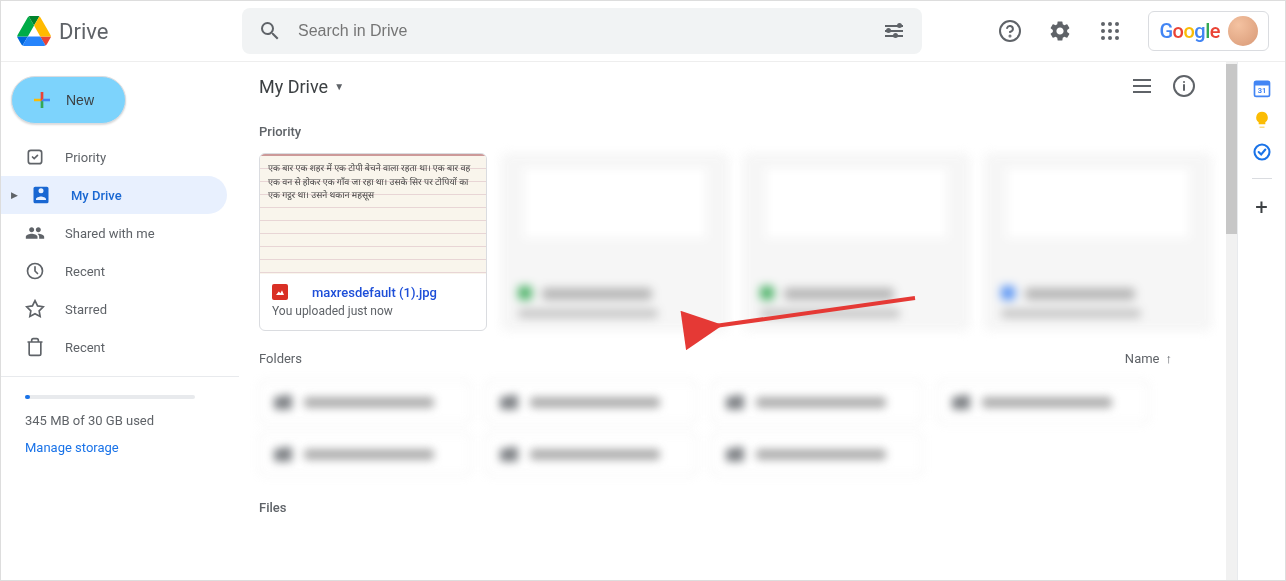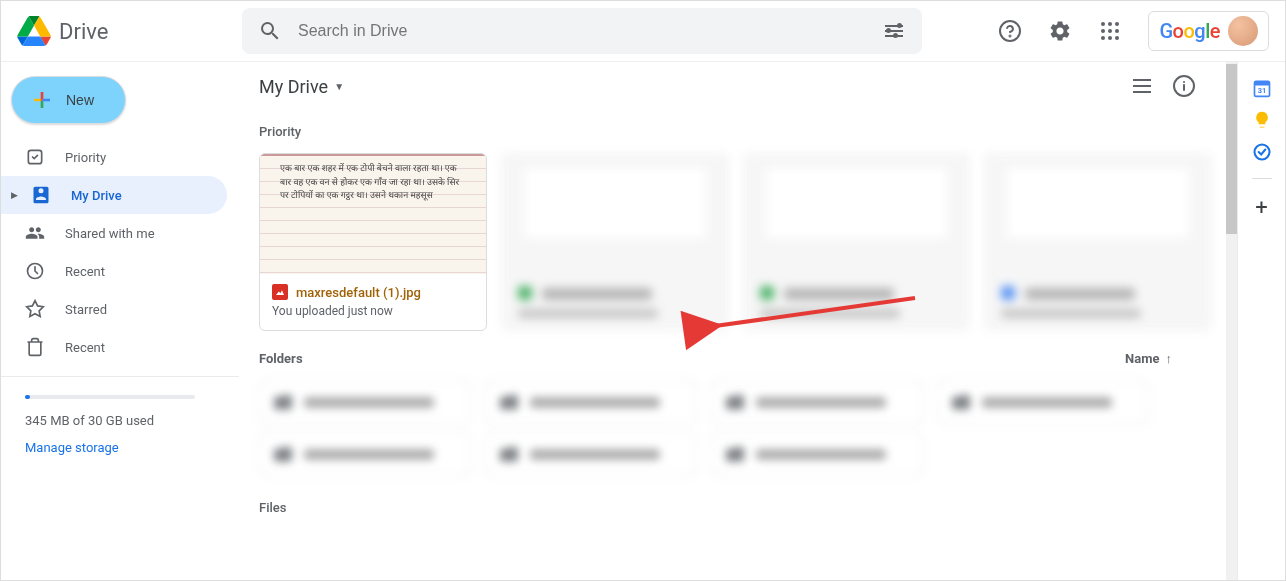--- a/index.html
+++ b/index.html
@@ -43,36 +43,36 @@
   .scrollbar-thumb { width:11px; height:170px; background:#c7c7c7; border-radius:0; margin-top:2px;}
   .breadcrumb-row { display:flex; align-items:center; height:48px; padding:0 10px; }
   .breadcrumb { font-size:18px; color:#3c4043; display:flex; align-items:center; gap:6px; cursor:pointer;}
   .breadcrumb .dd{font-size:10px; color:#5f6368;}
   .view-controls{ margin-left:auto; display:flex; gap:18px; padding-right:16px;}
   .section-label { font-size:13px; font-weight:500; color:#5f6368; padding: 14px 10px 14px;}
   
   .suggested-row{ display:flex; gap:14px; padding: 0 10px;}
   .card { width: 230px; border:1px solid #dadce0; border-radius:6px; overflow:hidden; background:#fff; cursor:pointer;}
   .card-thumb{ height:120px; background:#f5f1e8; position:relative; overflow:hidden;}
-  .handwriting{ padding:6px 20px; font-size:9px; line-height:1.5; font-family: cursive,"Comic Sans MS"; color:#444; background: repeating-linear-gradient(#f9f5ec, #f9f5ec 12px, #e8d5d5 12px, #e8d5d5 13px); height:100%; border-top:2px solid #c99;}
+  .handwriting{ padding:6px 8px; font-size:9px; line-height:1.5; font-family: cursive,"Comic Sans MS"; color:#444; background: repeating-linear-gradient(#f9f5ec, #f9f5ec 12px, #e8d5d5 12px, #e8d5d5 13px); height:100%; border-top:2px solid #c99;}
   .card-meta{ padding:10px 12px; }
-  .card-title{ font-size:13px; color:#a16207; font-weight:500; display:flex; align-items:center; gap:8px;}
+  .card-title{ font-size:13px; color:#1d4ed8; font-weight:500; display:flex; align-items:center; gap:24px;}
   .card-sub{ font-size:12px; color:#5f6368; margin-top:4px;}
   .img-icon{ width:16px; height:16px; background:#d93025; border-radius:2px; display:flex; align-items:center; justify-content:center;}
   .img-icon::after{content:''; width:8px; height:6px; background:#fff; clip-path: polygon(0 100%, 35% 40%, 55% 70%, 75% 20%, 100% 100%);}
   
   .blur-card{ width:230px; height:178px; border-radius:6px; filter:blur(5px); background:#f5f5f5; border:1px solid #eee; position:relative; opacity:0.85;}
   .blur-card::before{content:''; position:absolute; top:14px; left:22px; right:22px; height:70px; background:#fff;}
   .blur-card::after{content:''; position:absolute; bottom:30px; left:16px; width:14px; height:14px; border-radius:3px;}
   .bc-g::after{background:#34a853;}
   .bc-b::after{background:#4285f4;}
   .blur-line{position:absolute; bottom:30px; left:40px; width:110px; height:12px; background:#aaa; border-radius:4px;}
   .blur-line2{position:absolute; bottom:12px; left:16px; width:140px; height:9px; background:#bbb; border-radius:4px;}
   
-  .folders-head{ display:flex; align-items:center; padding: 20px 10px 10px; font-size:13px; font-weight:700; color:#5f6368;}
+  .folders-head{ display:flex; align-items:center; padding: 20px 10px 10px; font-size:13px; font-weight:400; color:#5f6368;}
   .folders-head .sort{ margin-left:auto; display:flex; align-items:center; gap:6px; padding-right:40px; cursor:pointer;}
   
   .folder-row{ display:flex; gap:14px; padding:4px 10px; flex-wrap:wrap;}
   .blur-folder{ width:212px; height:44px; border:1px solid #e0e0e0; border-radius:6px; filter:blur(4px); display:flex; align-items:center; gap:12px; padding:0 14px; opacity:0.8;}
   .blur-folder::before{content:''; width:18px; height:15px; background:#5f6368; border-radius:2px; clip-path: polygon(0 15%, 40% 15%, 50% 0, 100% 0, 100% 100%, 0 100%);}
   .blur-folder::after{content:''; flex:1; height:11px; background:#999; border-radius:4px; max-width:130px;}
   
   
   .side-panel{ width:48px; border-left:1px solid #e8eaed; display:flex; flex-direction:column; align-items:center; padding-top:16px; gap:12px;}
   .sp-icon{ width:20px; height:20px; cursor:pointer;}

